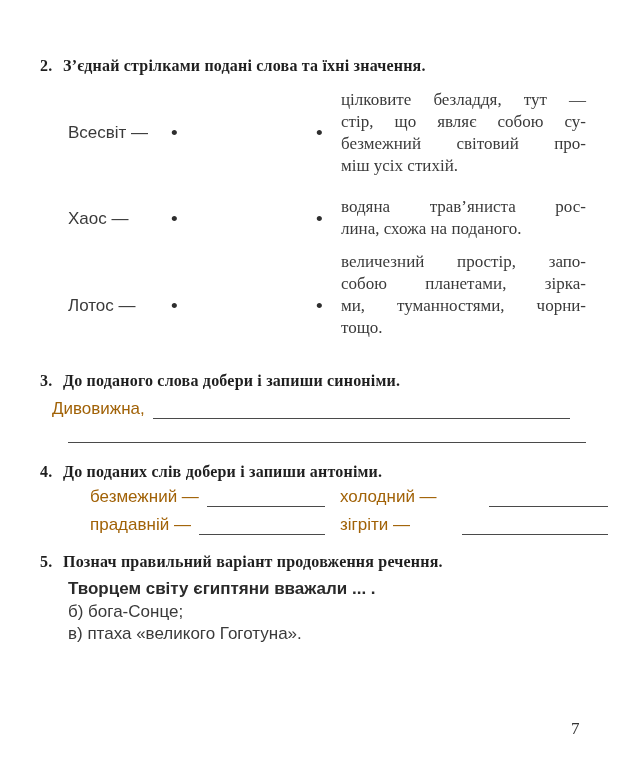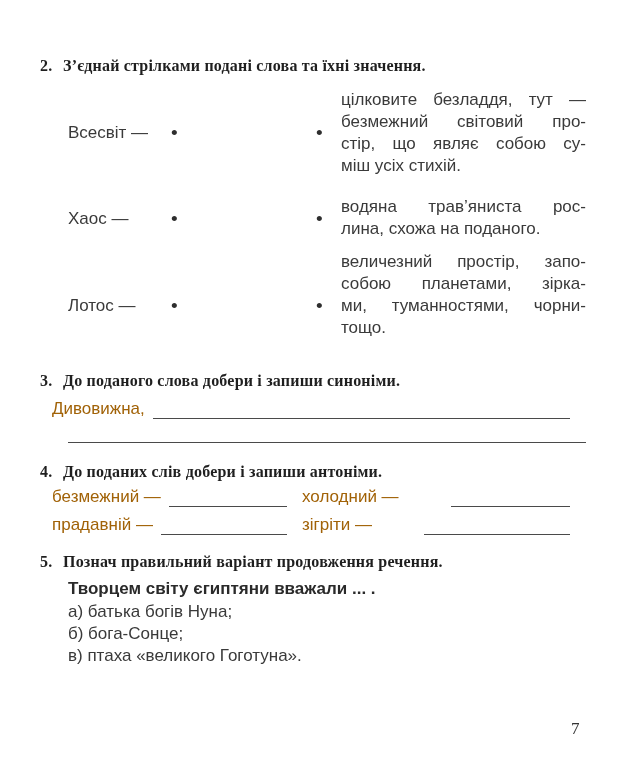--- a/index.html
+++ b/index.html
@@ -53,20 +53,21 @@
   }
   .dot-left  { left: 103px; }
   .dot-right { left: 248px; }
   .match-def {
     position: absolute;
     left: 273px; top: 0;
     width: 245px;
     font-size: 17px;
     line-height: 22px;
     color: #3a3a3a;
+    font-family: Liberation Serif, serif;
   }
   .match-def .jl { text-align: justify; text-align-last: justify; }
   .match-def .ll { text-align: left; }
 
   
   .fill-row {
     position: absolute;
     left: 52px;
     width: 518px;
     display: flex;
@@ -80,21 +81,21 @@
     border-bottom: 1px solid #4a4a4a;
     height: 20px;
   }
   .rule-line {
     position: absolute;
     left: 68px;
     width: 518px;
     border-bottom: 1px solid #4a4a4a;
   }
   .half { display: flex; align-items: flex-end; }
-  .half-left  { width: 235px; flex: none; }
+  .half-left  { width: 235px; flex: none; margin-left: 38px; }
   .half-right { width: 268px; flex: none; margin-left: 15px; gap: 44px; }
 
   
   .stem {
     position: absolute;
     left: 68px;
     width: 518px;
     font-size: 17px;
     font-weight: bold;
     color: #2a2a2a;
@@ -125,22 +126,22 @@
     <span class="num">2.</span>
     <span>З’єднай стрілками подані слова та їхні значення.</span>
   </div>
 
   <div class="match-row" style="top:89px;height:88px;">
     <span class="match-word">Всесвіт —</span>
     <span class="dot dot-left">•</span>
     <span class="dot dot-right">•</span>
     <div class="match-def">
       <div class="jl">цілковите безладдя, тут —</div>
+      <div class="jl">стір, що являє собою су-</div>
       <div class="jl">безмежний світовий про-</div>
-      <div class="jl">стір, що являє собою су-</div>
       <div class="ll">міш усіх стихій.</div>
     </div>
   </div>
 
   <div class="match-row" style="top:196px;height:46px;">
     <span class="match-word">Хаос —</span>
     <span class="dot dot-left">•</span>
     <span class="dot dot-right">•</span>
     <div class="match-def">
       <div class="jl">водяна трав’яниста рос-</div>
@@ -194,20 +195,19 @@
       <span class="fill-line"></span>
     </span>
   </div>
 
   <div class="ex-heading" style="top:553px;">
     <span class="num">5.</span>
     <span>Познач правильний варіант продовження речення.</span>
   </div>
   <div class="stem" style="top:579px;">Творцем світу єгиптяни вважали ... .</div>
   <div class="options" style="top:601px;">
-    <div>а) батька богів Нуна;</div>
     <div>б) бога-Сонце;</div>
     <div>в) птаха «великого Гоготуна».</div>
   </div>
 
   <div class="page-number">7</div>
 
 </div>
 
 </body></html>

